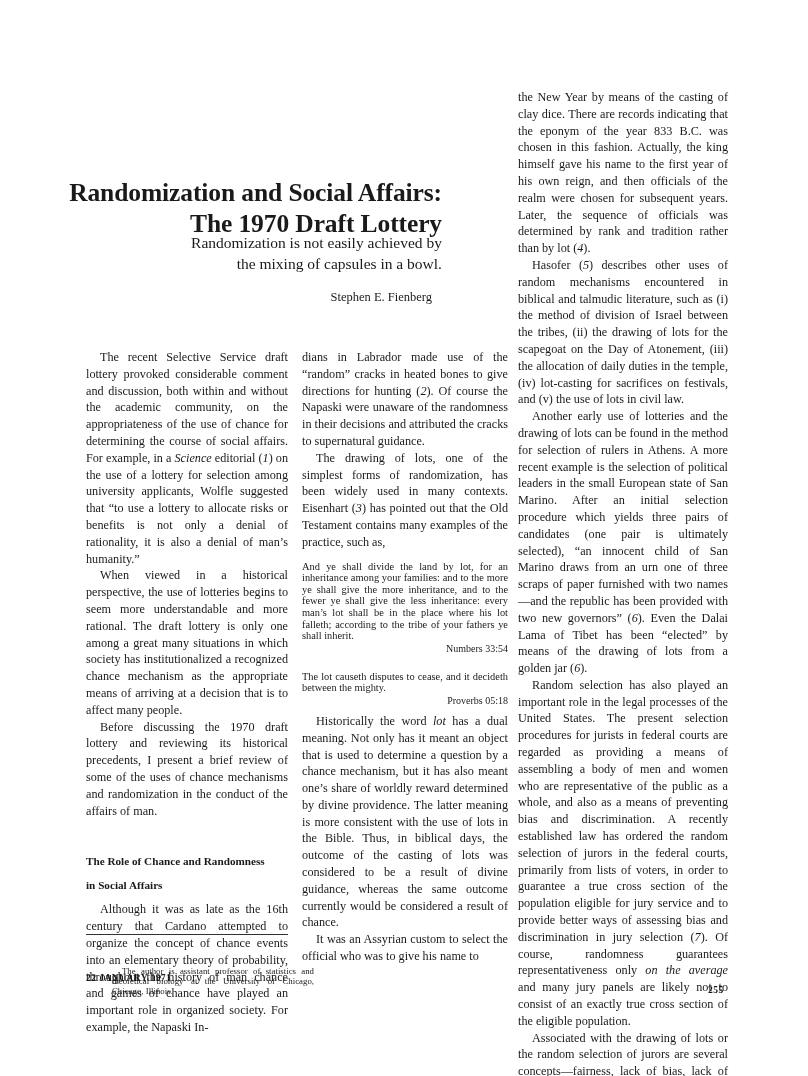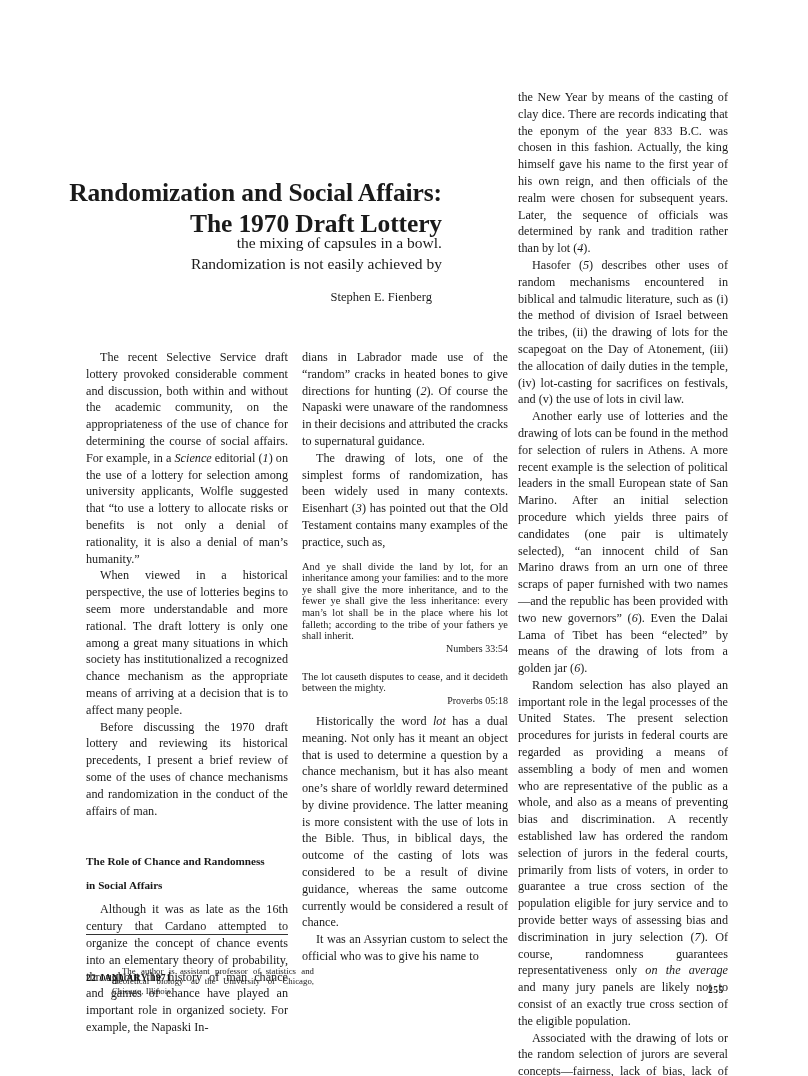--- a/index.html
+++ b/index.html
@@ -24,22 +24,22 @@
   i { font-style: italic; }
 </style>
 </head>
 <body>
 
 <div class="abs title">
   <div>Randomization and Social Affairs:</div>
   <div>The 1970 Draft Lottery</div>
 </div>
 <div class="abs subtitle">
+  <div>Randomization is not easily achieved by</div>
   <div>the mixing of capsules in a bowl.</div>
-  <div>Randomization is not easily achieved by</div>
 </div>
 <div class="abs author">Stephen E. Fienberg</div>
 
 <div class="abs col col1">
   <p><span>The recent Selective Service draft lottery provoked considerable comment and discussion, both within and without the academic community, on the appropriateness of the use of chance for determining the course of social affairs. For example, in a </span><i>Science</i><span> editorial (</span><i>1</i><span>) on the use of a lottery for selection among university applicants, Wolfle suggested that “to use a lottery to allocate risks or benefits is not only a denial of rationality, it is also a denial of man’s humanity.”</span></p>
   <p>When viewed in a historical perspective, the use of lotteries begins to seem more understandable and more rational. The draft lottery is only one among a great many situations in which society has institutionalized a recognized chance mechanism as the appropriate means of arriving at a decision that is to affect many people.</p>
   <p>Before discussing the 1970 draft lottery and reviewing its historical precedents, I present a brief review of some of the uses of chance mechanisms and randomization in the conduct of the affairs of man.</p>
   <div style="height:30px"></div>
   <div>
     <p class="heading noind">The Role of Chance and Randomness</p>

